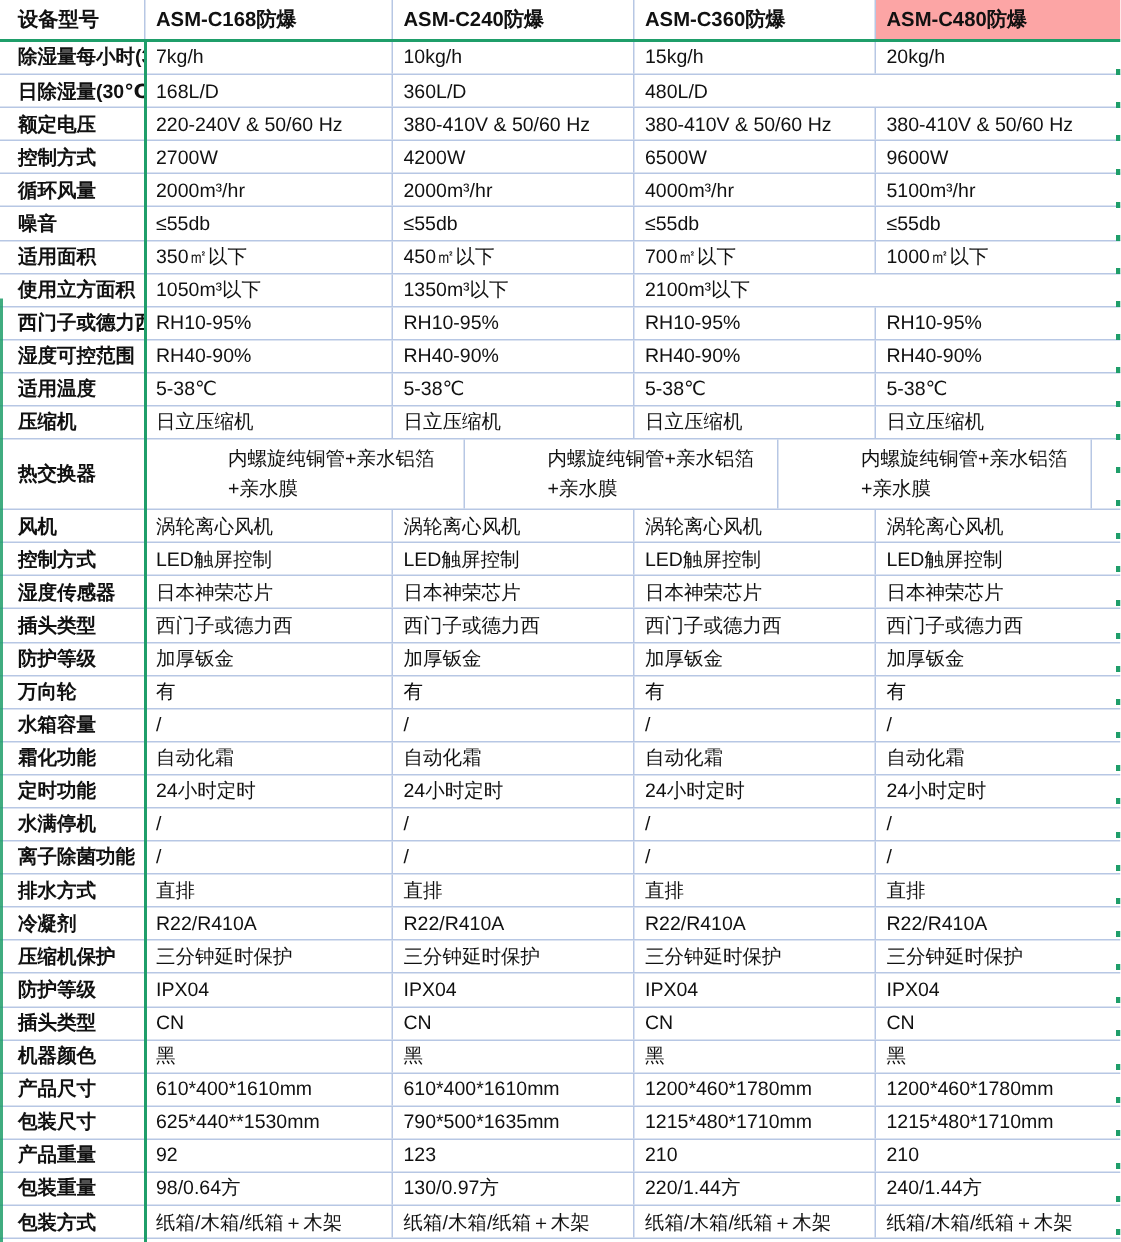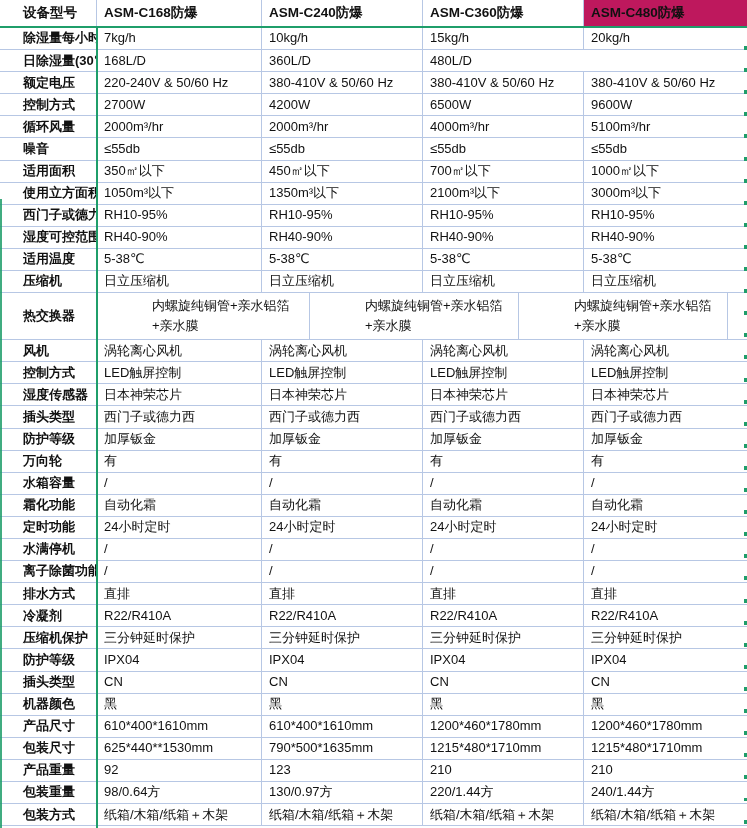--- a/index.html
+++ b/index.html
@@ -7,23 +7,23 @@
        font-family:"Liberation Sans","DejaVu Sans",sans-serif;color:#111;}
   .sheet{position:relative;width:747px;height:828px;background:#fff;}
   .row{display:grid;grid-template-columns:97px 165px 161px 161px 1fr;
        height:22.1px;border-bottom:1px solid #b7c7e4;box-sizing:border-box;}
   .row.header{height:28px;border-bottom:2px solid #1f9e6a;}
   .row.tall{height:47px;gap:48px;}
   .cell{display:flex;align-items:center;padding:0 2px 0 7px;box-sizing:border-box;
         border-right:1px solid #b7c7e4;overflow:hidden;white-space:nowrap;
         font-size:13px;line-height:1.25;}
   .cell:last-child{border-right:none;}
-  .label{font-weight:bold;padding-left:23px;text-align:right;}
+  .label{font-weight:bold;padding-left:12px;text-align:right;}
   .header .cell{font-weight:bold;font-size:13.5px;}
-  .header .cell.c4{background:#be185d;}
+  .header .cell.c4{background:#fca5a5;}
   .tall .cell{white-space:normal;align-items:center;line-height:1.55;}
   
   .green-vline{position:absolute;left:96px;top:28px;bottom:0;width:2px;
                background:#1f9e6a;pointer-events:none;}
   .left-green{position:absolute;left:0;top:199px;bottom:0;width:2px;
               background:#1f9e6a;opacity:.85;pointer-events:none;}
   .right-ticks{position:absolute;right:0;top:28px;bottom:0;width:3px;pointer-events:none;
                background:repeating-linear-gradient(to bottom,
                  transparent 0,transparent 18.1px,#1f9e6a 18.1px,#1f9e6a 22.1px);}
 </style>
@@ -87,21 +87,20 @@
       <div class="cell">350㎡以下</div>
       <div class="cell">450㎡以下</div>
       <div class="cell">700㎡以下</div>
       <div class="cell">1000㎡以下</div>
     </div>
       <div class="row">
       <div class="cell label">使用立方面积</div>
       <div class="cell">1050m³以下</div>
       <div class="cell">1350m³以下</div>
       <div class="cell">2100m³以下</div>
-      <div class="cell">3000m³以下</div>
     </div>
       <div class="row">
       <div class="cell label">西门子或德力西</div>
       <div class="cell">RH10-95%</div>
       <div class="cell">RH10-95%</div>
       <div class="cell">RH10-95%</div>
       <div class="cell">RH10-95%</div>
     </div>
       <div class="row">
       <div class="cell label">湿度可控范围</div>

